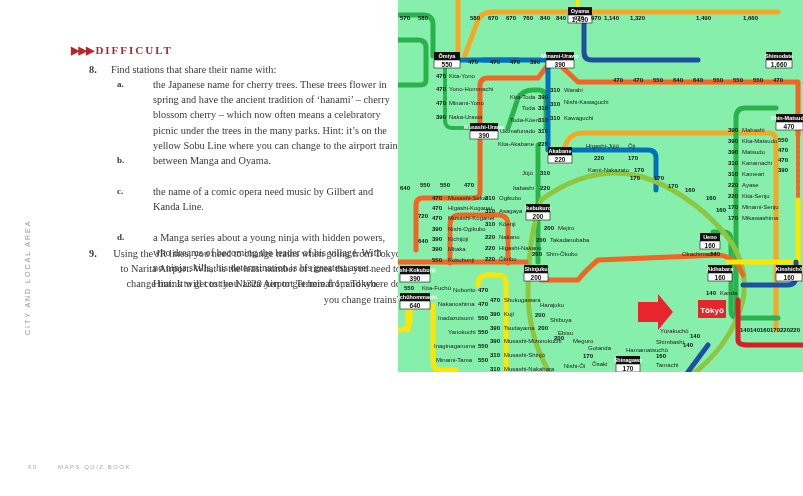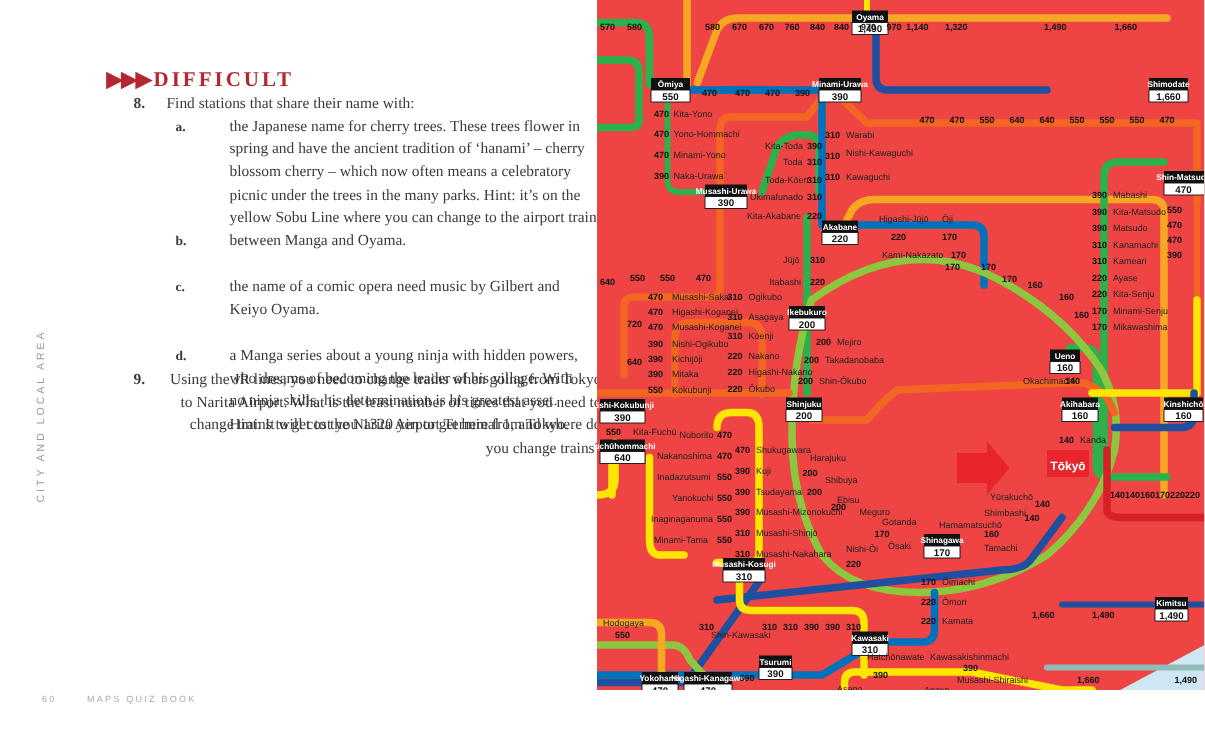--- a/index.html
+++ b/index.html
@@ -1,25 +1,25 @@
 <!DOCTYPE html>
 <html><head>
 <meta charset="utf-8">
 <style>
   * { box-sizing: border-box; margin: 0; padding: 0; }
   html, body { width: 803px; height: 496px; overflow: hidden; background: #ffffff; }
   body { position: relative; font-family: "Liberation Serif", serif; color: #333; }
 
   .page-left { position: absolute; left: 0; top: 0; width: 398px; height: 496px; background: #fff; }
-  .page-right { position: absolute; left: 398px; top: 0; width: 405px; height: 460px; background: #ef4444; overflow: hidden; }
+  .page-right { position: absolute; left: 398px; top: 0; width: 405px; height: 372px; background: #86efac; overflow: hidden; }
 
   .side-label { position: absolute; left: 24px; top: 335px; transform: rotate(-90deg); transform-origin: left top;
     font-family: "Liberation Sans", sans-serif; font-size: 7px; letter-spacing: 2px; color: #9a9a9a; white-space: nowrap; }
 
-  .section-head { position: absolute; left: 71px; top: 44px; font-size: 14px; letter-spacing: 2px; color: #b4272f; font-weight: bold; }
+  .section-head { position: absolute; left: 71px; top: 44px; font-size: 11px; letter-spacing: 2px; color: #b4272f; font-weight: bold; }
   .section-head .arrows { letter-spacing: -1px; margin-right: 2px; }
 
   .q { position: absolute; font-size: 10.3px; line-height: 15.2px; color: #3a3a3a; }
   .q .num { position: absolute; left: 0; font-weight: bold; }
   .q .body { position: absolute; left: 22px; }
   .sub { position: absolute; font-size: 10.3px; line-height: 15.2px; color: #3a3a3a; }
   .sub .letter { position: absolute; left: 0; font-weight: bold; font-size: 9px; }
   .sub .body { position: absolute; left: 36px; width: 260px; }
 
   .footer { position: absolute; top: 464px; font-family: "Liberation Sans", sans-serif; font-size: 6px; color: #aaa; letter-spacing: 1.5px; }
@@ -61,21 +61,21 @@
     <span class="letter">b.</span>
     <div class="body">
       <div>between Manga and Oyama.</div>
     </div>
   </div>
 
   <div class="sub" style="left:117px; top:184px; width:290px;">
     <span class="letter">c.</span>
     <div class="body">
       <div>the name of a comic opera need music by Gilbert and</div>
-      <div>Keiyo Oyama.</div>
+      <div>Kanda Line.</div>
     </div>
   </div>
 
   <div class="sub" style="left:117px; top:230px; width:290px;">
     <span class="letter">d.</span>
     <div class="body">
       <div>a Manga series about a young ninja with hidden powers,</div>
       <div>who dreams of becoming the leader of his village. With</div>
       <div>no ninja skills, his determination is his greatest asset.</div>
       <div>Hint: It will cost you 1320 yen to get here from Tokyo.</div>

